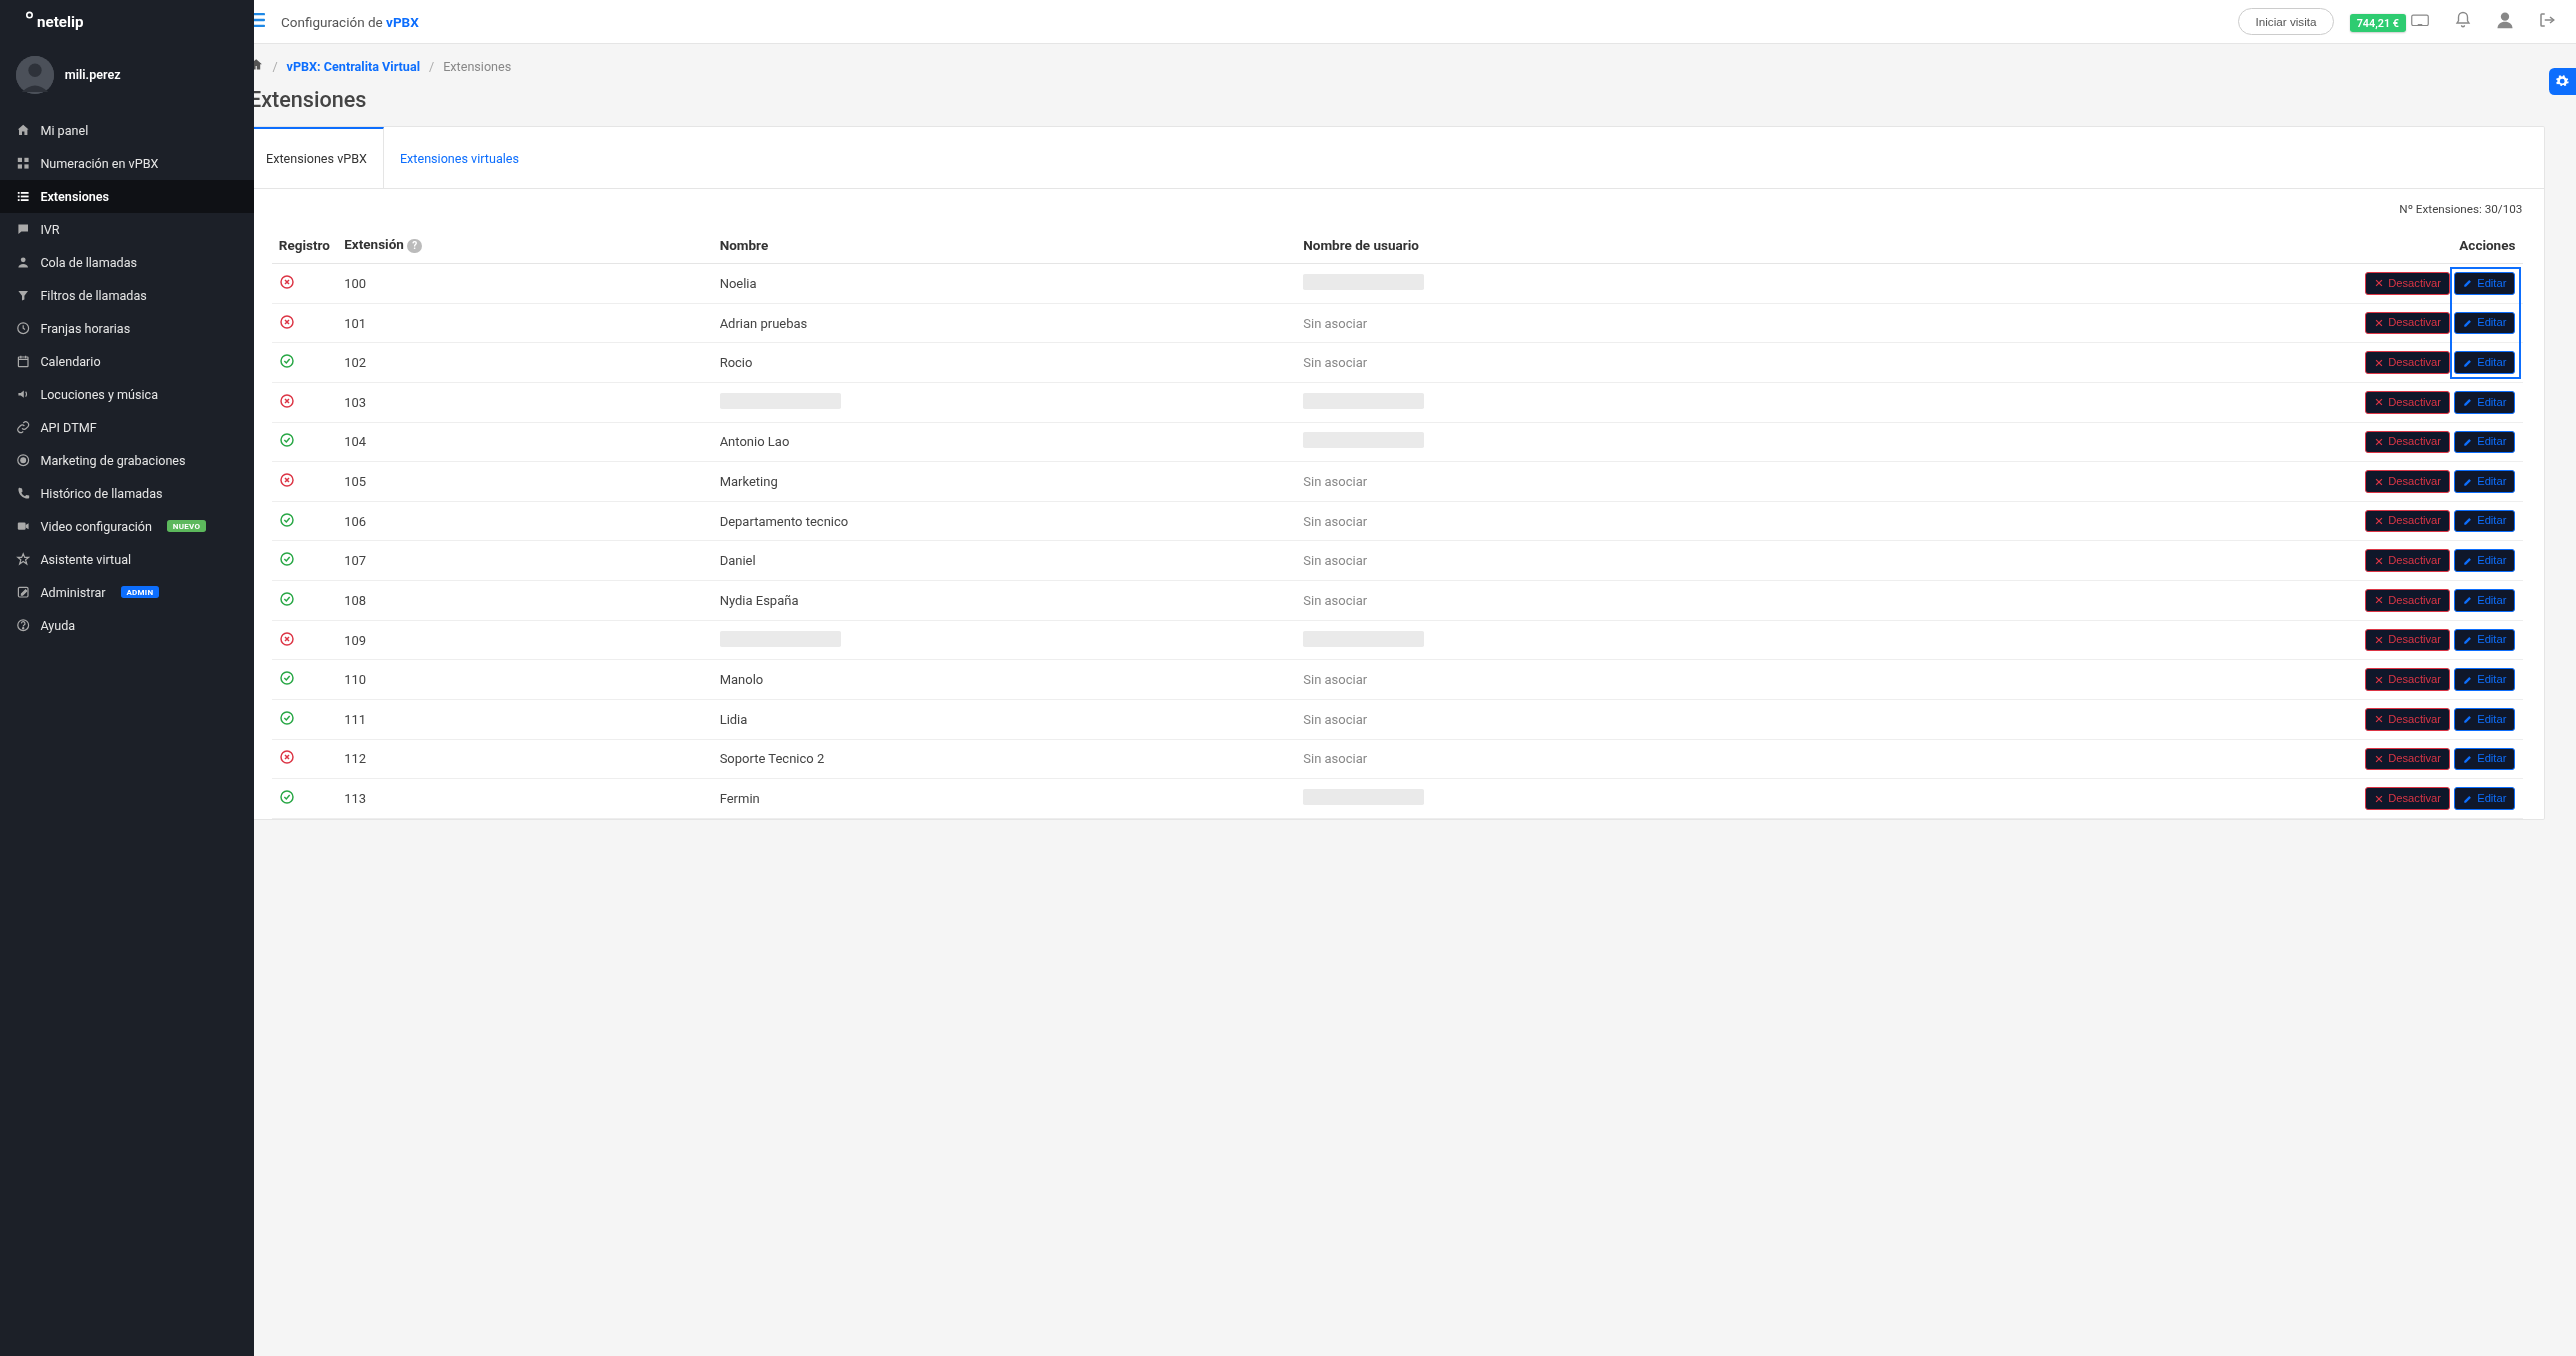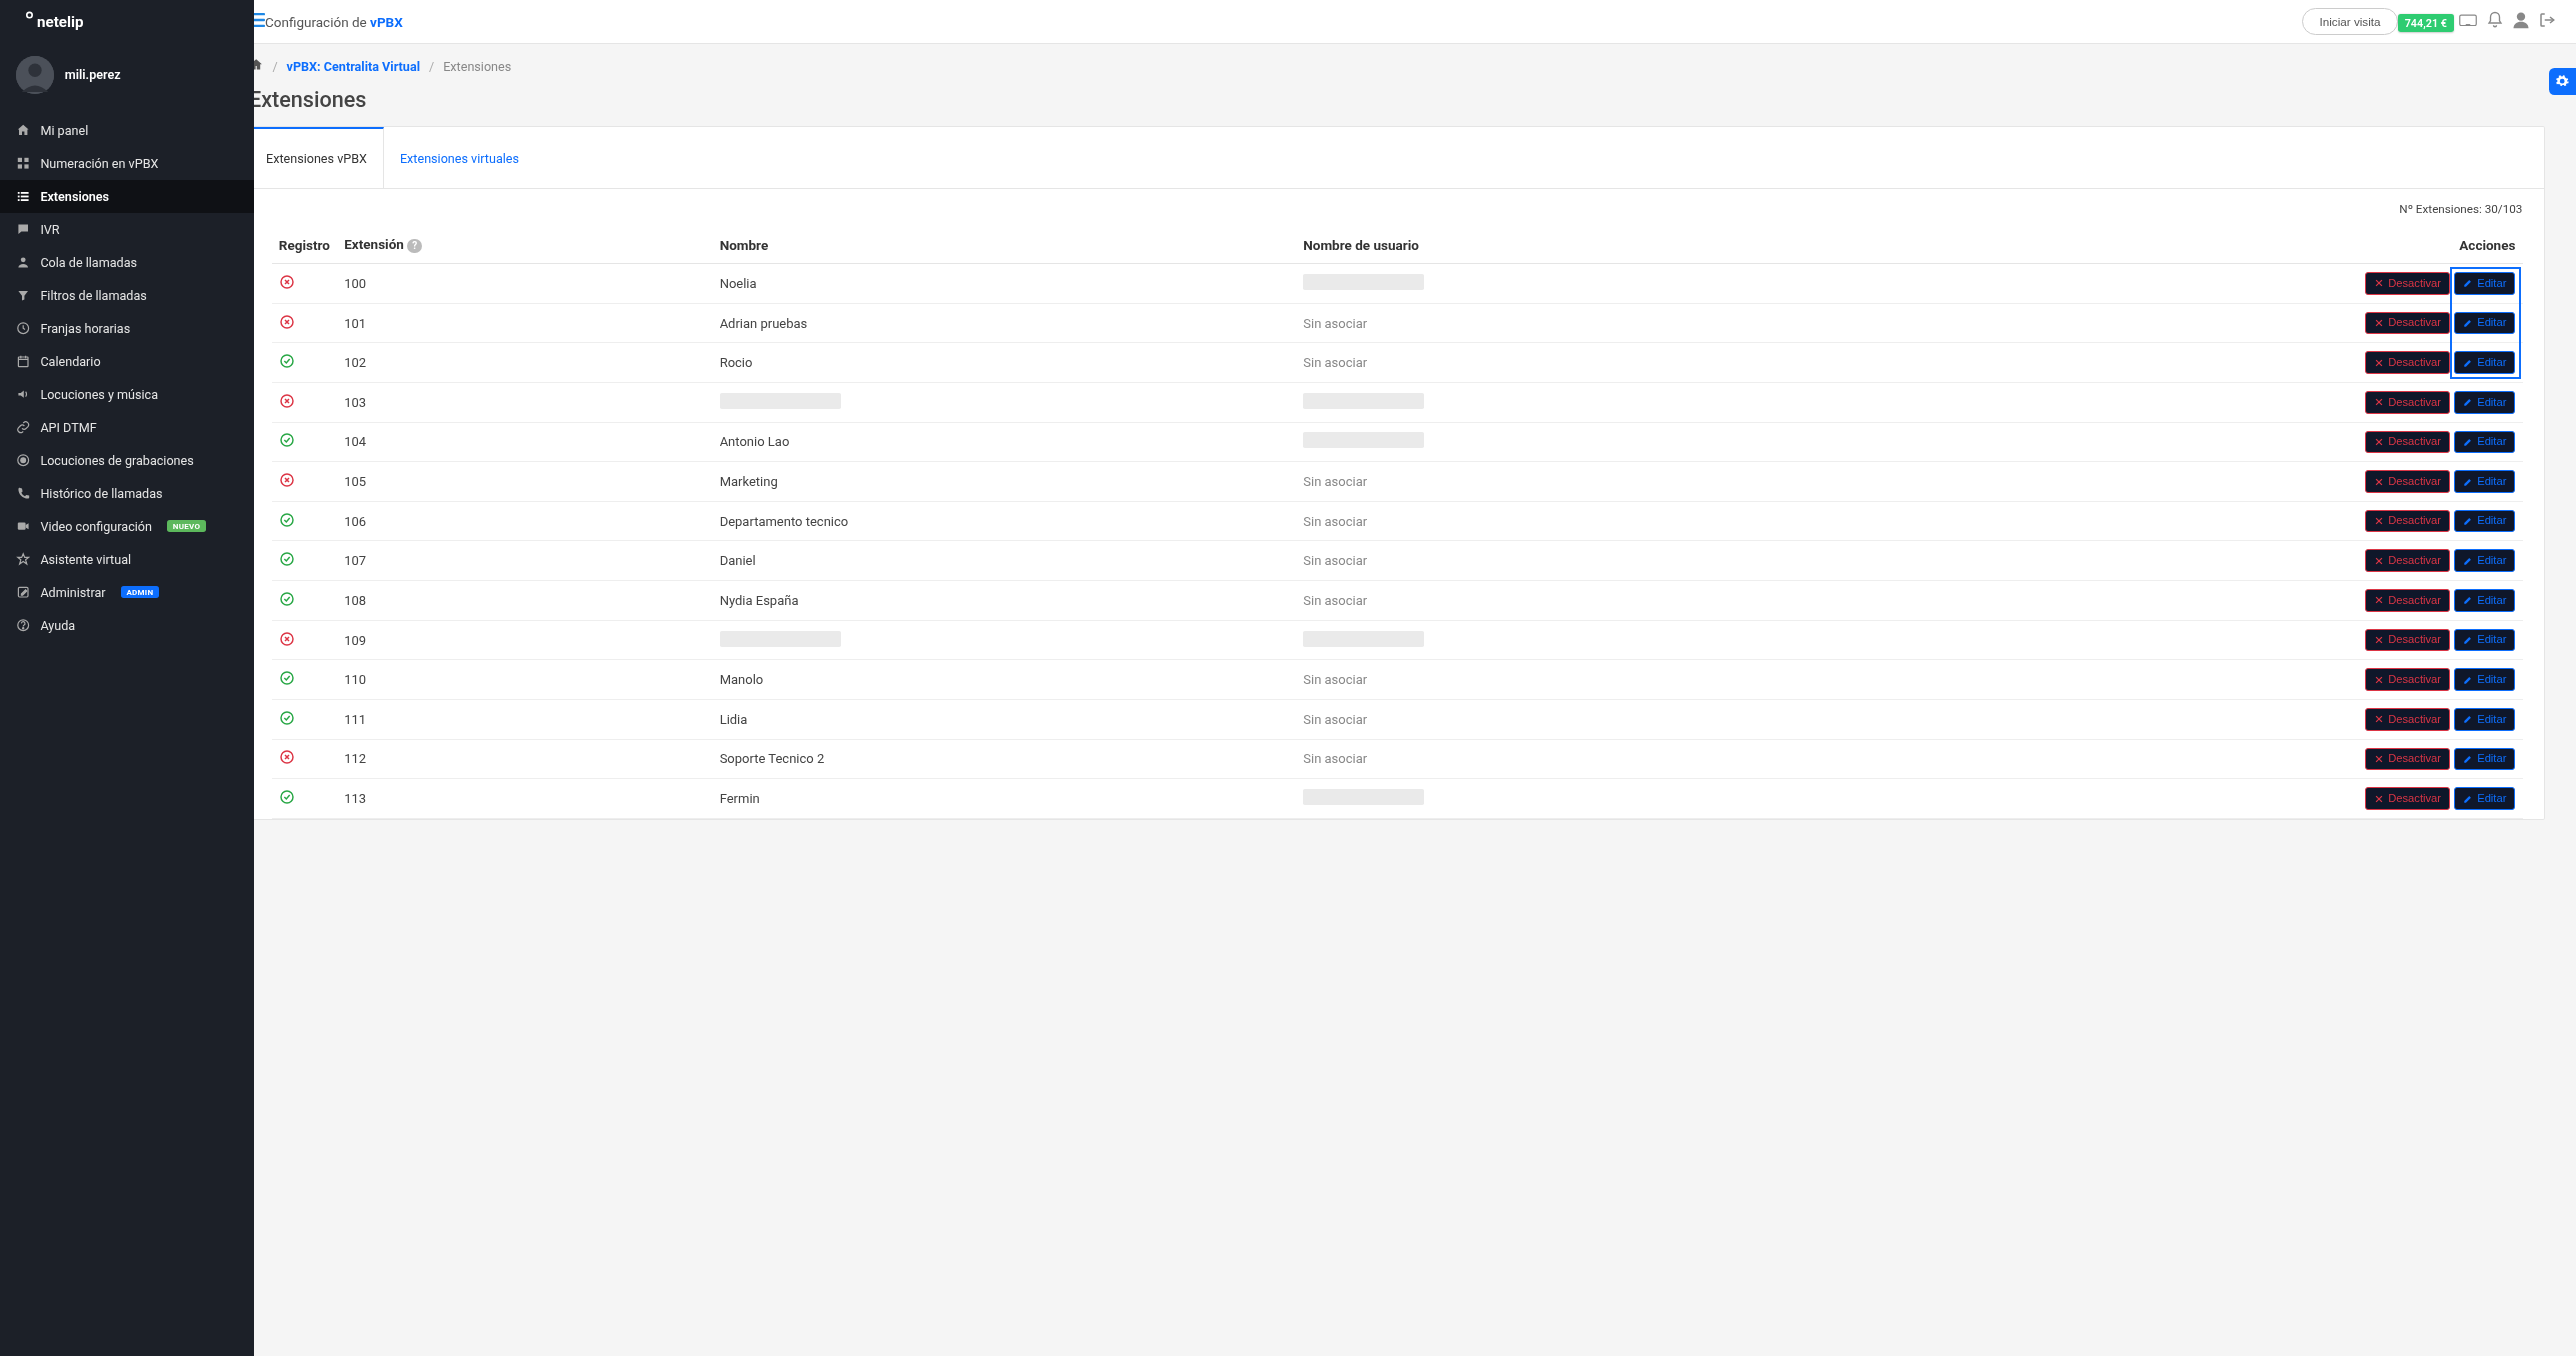--- a/index.html
+++ b/index.html
@@ -16,21 +16,21 @@
 .sidebar-nav { list-style: none; }
 .sidebar-nav li { display: flex; align-items: center; padding: 9px 16px; gap: 10px; cursor: pointer; color: #e6e6e6; font-size: 12.6px; }
 .sidebar-nav li.active { background: #0f1115; color: #fff; font-weight: 600; }
 .sidebar-nav li .sb-icon { width: 14.4px; height: 14.4px; display: inline-flex; align-items: center; justify-content: center; fill: currentColor; color: #aaa; }
 .sidebar-nav li.active .sb-icon { color: #fff; }
 .sb-badge-nuevo { background: #5cb85c; color: #fff; font-size: 8px; font-weight: 700; padding: 1.8px 5.4px; border-radius: 2.7px; margin-left: 5.4px; letter-spacing: 0.3px; }
 .sb-badge-admin { background: #0d6efd; color: #fff; font-size: 8px; font-weight: 700; padding: 1.8px 5.4px; border-radius: 2.7px; margin-left: 5.4px; letter-spacing: 0.3px; }
 
 
 .main { margin-left: 218px; }
-.topbar { background: #fff; border-bottom: 0.9px solid #e5e5e5; height: 44px; display: flex; align-items: center; padding: 0 16px 0 29px; }
+.topbar { background: #fff; border-bottom: 0.9px solid #e5e5e5; height: 44px; display: flex; align-items: center; padding: 0 16px 0 29px; gap: 16px; }
 .burger { color: #1e88e5; cursor: pointer; }
 .topbar-title { color: #555; font-size: 13.5px; }
 .topbar-title strong { color: #0d6efd; font-weight: 700; }
 .topbar-spacer { flex: 1; }
 .btn-iniciar { border: 0.9px solid #ccc; background: #fff; border-radius: 16px; padding: 6.3px 16px; font-size: 11.7px; color: #555; cursor: pointer; }
 .balance-wrap { position: relative; margin-right: 5.4px; }
 .balance { background: #2ecc71; color: #fff; font-weight: 600; font-size: 10.8px; padding: 2.7px 7.2px; border-radius: 2.7px; box-shadow: 0 0.9px 1.8px rgba(0,0,0,.2); }
 .device-icon { color: #888; margin-left: 1.8px; }
 .topbar-icon { color: #888; padding: 3.6px; cursor: pointer; }
 
@@ -188,21 +188,21 @@
         </span>
         <span>API DTMF</span>
       </li>
       <li>
         <span class="sb-icon">
           <svg viewBox="0 0 24 24" fill="none" stroke="currentColor" stroke-width="2">
             <circle cx="12" cy="12" r="9"></circle>
             <circle cx="12" cy="12" r="4" fill="currentColor"></circle>
           </svg>
         </span>
-        <span>Locuciones de grabaciones</span>
+        <span>Marketing de grabaciones</span>
       </li>
       <li>
         <span class="sb-icon">
           <svg viewBox="0 0 24 24" fill="currentColor">
             <path d="M6 3c-1 0-2 1-2 2 0 9 7 16 16 16 1 0 2-1 2-2v-3l-5-1-2 2c-3-1-5-3-6-6l2-2-1-5z"></path>
           </svg>
         </span>
         <span>Histórico de llamadas</span>
       </li>
       <li>

